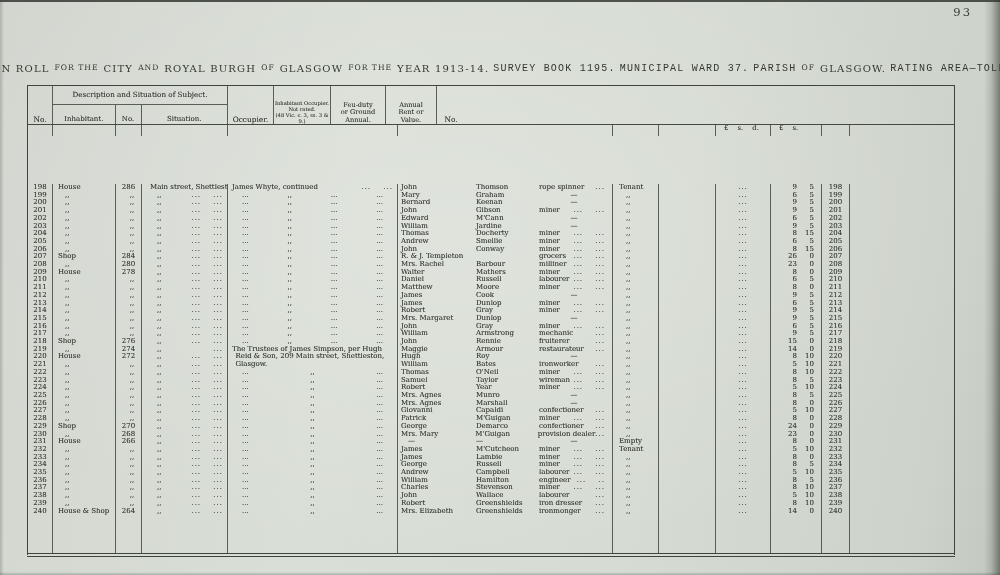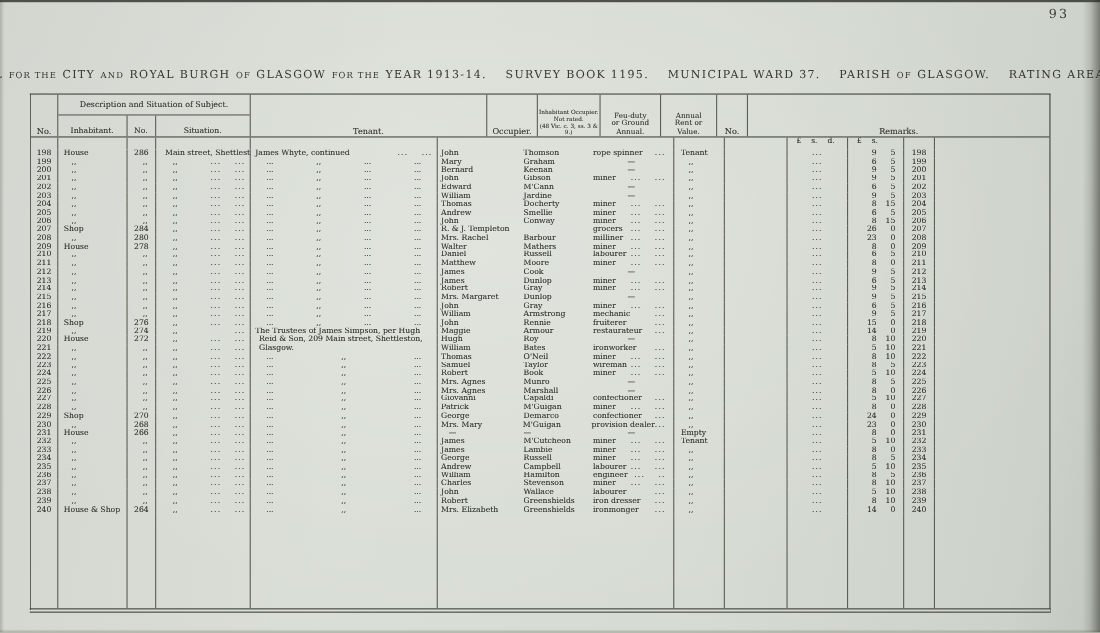--- a/index.html
+++ b/index.html
@@ -16,25 +16,25 @@
       linear-gradient(100deg,#d2d6cf 0%,#d9ded6 35%,#d6dbd3 65%,#cdd2ca 92%,#c2c7bf 100%);
   }
   .edge-top{position:absolute;top:0;left:0;right:0;height:2px;background:rgba(42,46,40,0.8);}
   .edge-right{position:absolute;top:0;right:0;width:16px;height:100%;
     background:linear-gradient(to right,rgba(70,75,66,0) 0%,rgba(70,75,66,0.18) 45%,rgba(45,49,42,0.55) 100%);}
   .edge-left{position:absolute;top:0;left:0;width:4px;height:100%;background:linear-gradient(to right,rgba(60,64,56,0.25),rgba(60,64,56,0));}
   .edge-bottom{position:absolute;bottom:0;left:0;right:0;height:3px;background:linear-gradient(to top,rgba(60,64,56,0.3),rgba(60,64,56,0));}
 
   .page-number{position:absolute;top:5px;right:28px;font-size:11.5px;letter-spacing:2px;color:#3a3e37;}
 
-  .title{position:absolute;top:63px;left:27px;width:928px;display:flex;justify-content:center;align-items:center;white-space:nowrap;color:#34382f;}
+  .title{position:absolute;top:63px;left:27px;width:928px;display:flex;justify-content:center;align-items:flex-start;white-space:nowrap;color:#34382f;}
   .title span{text-transform:uppercase;letter-spacing:1.2px;margin-left:5px;}
   .title .b{font-size:10px;}
   .title .s{font-size:7.6px;letter-spacing:1px;}
-  .title .gap{margin-left:17px;}
+  .title .gap{margin-left:4px;font-family:Liberation Mono, monospace;}
 
   .tbl{
     position:absolute;left:27px;top:85px;width:928px;height:472px;
     border:1px solid #3f443c;border-bottom:4px double #3f443c;
     display:flex;flex-direction:column;box-sizing:border-box;
     font-size:7px;line-height:7.7px;color:#363a33;
     text-shadow:0 0 0.5px rgba(54,58,51,0.45);
   }
   .thead{display:flex;border-bottom:1px solid #454a41;flex:0 0 38px;}
   .hc{box-sizing:border-box;border-right:1px solid #5a5f54;display:flex;align-items:center;justify-content:flex-end;text-align:center;flex-direction:column;}
@@ -106,59 +106,57 @@
     <div class="thead">
       <div class="hc w-no h-label">No.</div>
       <div class="hc w-group c-group">
         <div class="g-top">Description and Situation of Subject.</div>
         <div class="g-sub">
           <div class="hc w-desc">Inhabitant.</div>
           <div class="hc w-dno">No.</div>
           <div class="hc w-sit" style="border-right:none;">Situation.</div>
         </div>
       </div>
-      <div class="hc w-ten h-label">Tenant.</div>
       <div class="hc w-occr h-label">Occupier.</div>
       <div class="hc w-inh">
         <div class="inh-line">Inhabitant Occupier.</div>
         <div class="inh-line">Not rated.</div>
         <div class="inh-line">(48 Vic. c. 3, ss. 3 &amp; 9.)</div>
       </div>
       <div class="hc w-feu">
         <div class="feu3">Feu-duty</div>
         <div class="feu3">or Ground</div>
         <div class="feu3">Annual.</div>
       </div>
       <div class="hc w-rent">
         <div class="feu3">Annual</div>
         <div class="feu3">Rent or</div>
         <div class="feu3">Value.</div>
       </div>
       <div class="hc w-no2 h-label">No.</div>
-      <div class="hc w-rem h-label">Remarks.</div>
     </div>
 
     <div class="tcur">
       <div class="bc w-no"></div>
         <div class="bc w-group" style="display:flex;padding:0;">
         <div class="bc w-desc" style="height:100%;"></div>
           <div class="bc w-dno" style="height:100%;"></div>
           <div class="bc w-sit" style="height:100%;border-right:none;"></div>
       </div>
       <div class="bc w-prop"></div>
         <div class="bc w-ten"></div>
         <div class="bc w-occr"></div>
         <div class="bc w-inh"></div>
       <div class="bc w-feu curlbl">£ s. d.</div>
       <div class="bc w-rent curlbl">£ s.</div>
       <div class="bc w-no2"></div>
         <div class="bc w-rem"></div>
     </div>
 
-    <div class="tbody" id="tbody" style="flex: 1 1 0%; display: flex; flex-direction: column;">
+    <div class="tbody" id="tbody" style="flex: 1 1 0%; display: flex; flex-direction: column; margin-top: 48px;">
         <div class="trow">
           <div class="bc c-no w-no">198</div>
           <div class="bc c-desc w-desc">House</div>
           <div class="bc c-dno w-dno">286</div>
           <div class="bc c-sit w-sit">
             <span>Main street, Shettleston</span>
           </div>
           <div class="bc c-prop w-prop">
             <span class="pre">James Whyte, continued</span>
             <span class="dots">... ...</span>
@@ -971,21 +969,21 @@
             <span class="dit">,,</span>
             <span class="dots">... ...</span>
           </div>
           <div class="bc c-prop w-prop spread">
             <span>...</span>
             <span>,,</span>
             <span>...</span>
           </div>
           <div class="bc c-ten w-ten">
             <span class="tf">Robert</span>
-            <span class="ts">Book</span>
+            <span class="ts">Year</span>
             <span class="occwrap">
               <span>miner</span>
               <span class="dots">... ...</span>
             </span>
           </div>
           <div class="bc c-occr w-occr dit">,,</div>
           <div class="bc w-inh"></div>
           <div class="bc c-feu w-feu">...</div>
           <div class="bc c-rent w-rent">
             <span class="rp">5</span>

